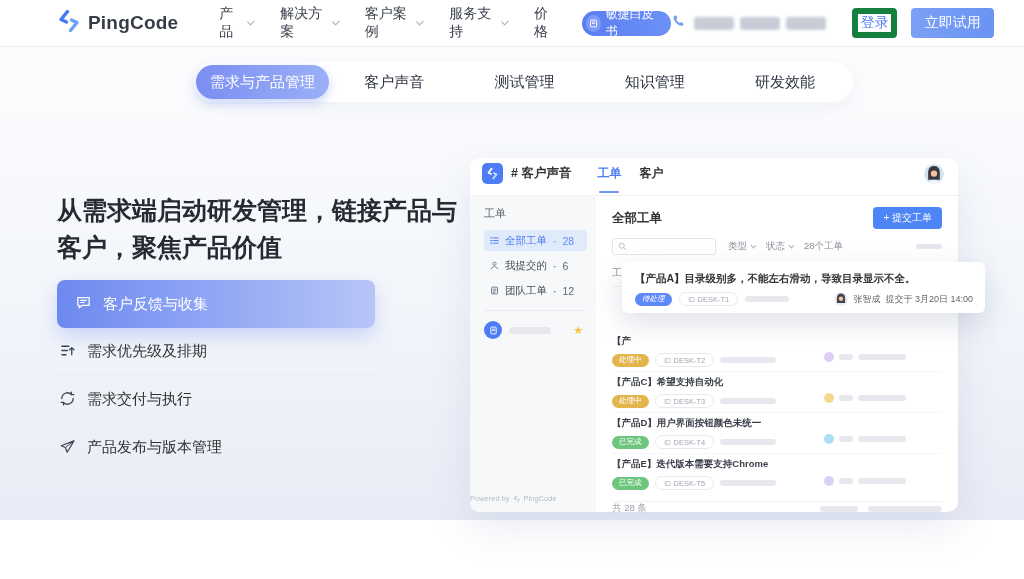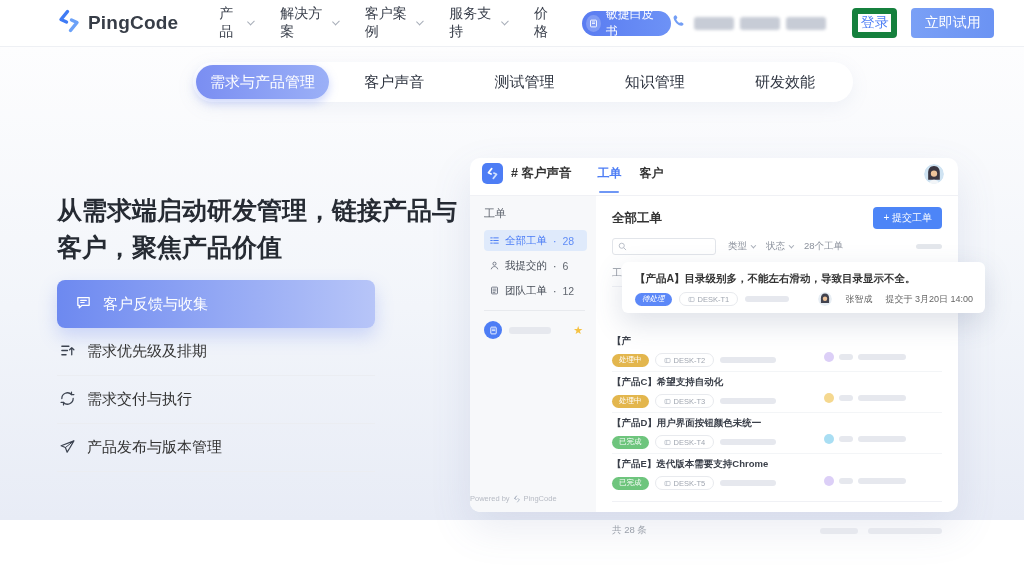--- a/index.html
+++ b/index.html
@@ -107,30 +107,30 @@
   .r-left { padding-top:4px; }
   .r-title { font-size:9.5px; font-weight:700; color:#3a3f49; white-space:nowrap; }
   .r-tags { display:flex; align-items:center; gap:6px; margin-top:5px; }
   .tag { font-size:7.5px; color:#fff; border-radius:7px; padding:1.5px 7px; }
   .tag[data-status="pending"] { background:#5c88f8;font-style:italic; }
   .tag[data-status="processing"] { background:#e3b64d; }
   .tag[data-status="done"] { background:#6ec57d; }
   .tpill { display:flex; align-items:center; gap:3px; border:1px solid #e8eaee; border-radius:8px; padding:1.5px 8px; font-size:7.5px; color:#a0a6b0; background:#fff; }
   .r-right { margin-left:auto; width:118px; display:flex; align-items:center; gap:5px; padding-top:12px; }
   .dot { width:10px; height:10px; border-radius:50%; }
-  .mm-footer { display:flex; align-items:center; border-top:1px solid #f0f1f5; margin-top:6px; padding-top:22px; font-size:9.5px; color:#9aa0aa; }
+  .mm-footer { display:flex; align-items:center; border-top:1px solid #f0f1f5; margin-top:6px; padding-top:0; font-size:9.5px; color:#9aa0aa; }
   .mm-footer .bars { margin-left:auto; display:flex; gap:10px; }
   
   .tooltip {
     position:absolute; left:152px; top:66px; width:363px; height:51px; background:#fff;
     border-radius:6px; box-shadow:0 10px 28px rgba(70,90,130,.18); z-index:6; padding:10px 12px 0 13px;
   }
   .tt-title { font-size:10.5px; font-weight:700; color:#333; white-space:nowrap; }
   .tt-row { display:flex; align-items:center; gap:7px; margin-top:6px; }
-  .tt-right { margin-left:auto; display:flex; align-items:center; gap:13px; font-size:9px; color:#666; }
+  .tt-right { margin-left:auto; display:flex; align-items:center; gap:5px; font-size:9px; color:#666; }
   .tt-avatar { width:14px; height:14px; border-radius:50%; overflow:hidden; }
 </style>
 </head>
 <body>
 
 <header class="nav">
   <div class="logo">
     <span>
       <svg width="24" height="24" viewBox="0 0 24 24">
         <path d="M10.5 2.5 L4 10.5 L9.5 13" fill="none" stroke="#3f7bf5" stroke-width="3.4" stroke-linecap="round" stroke-linejoin="round"></path>

